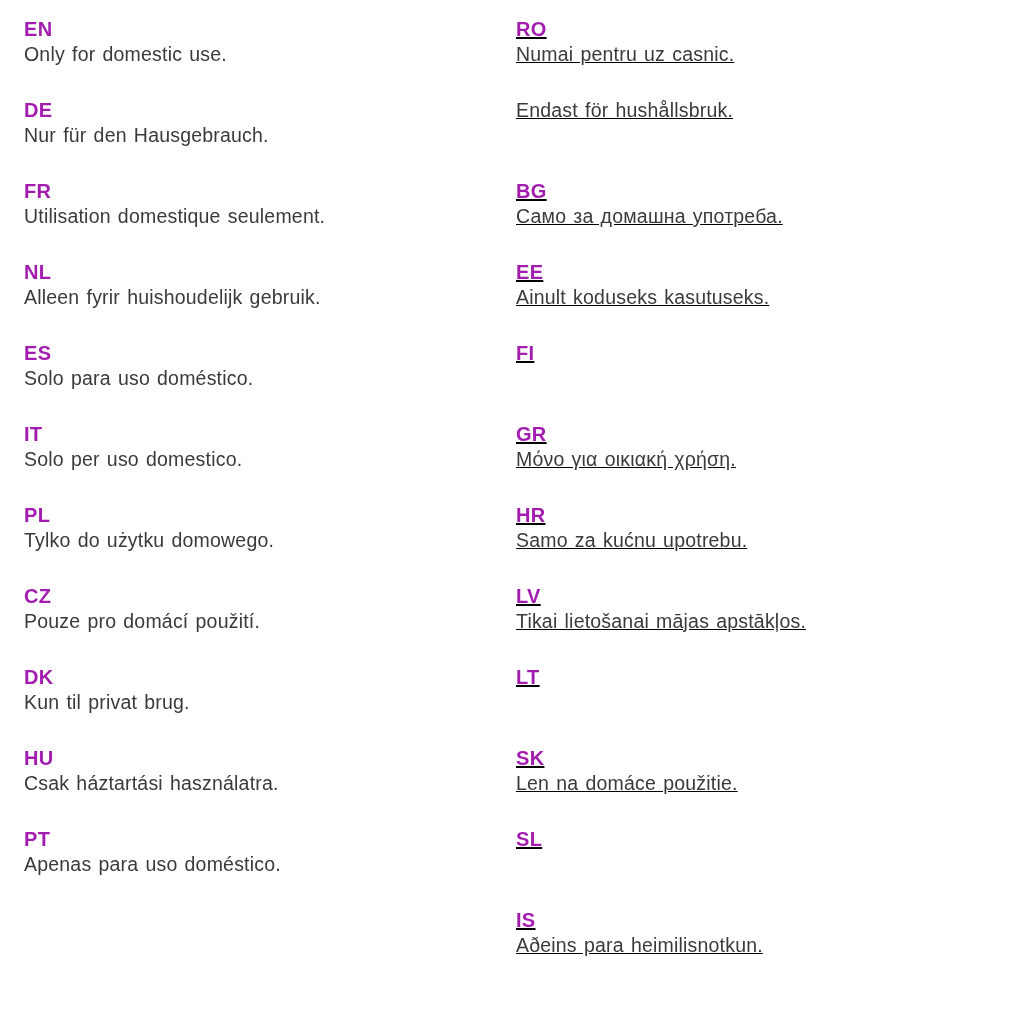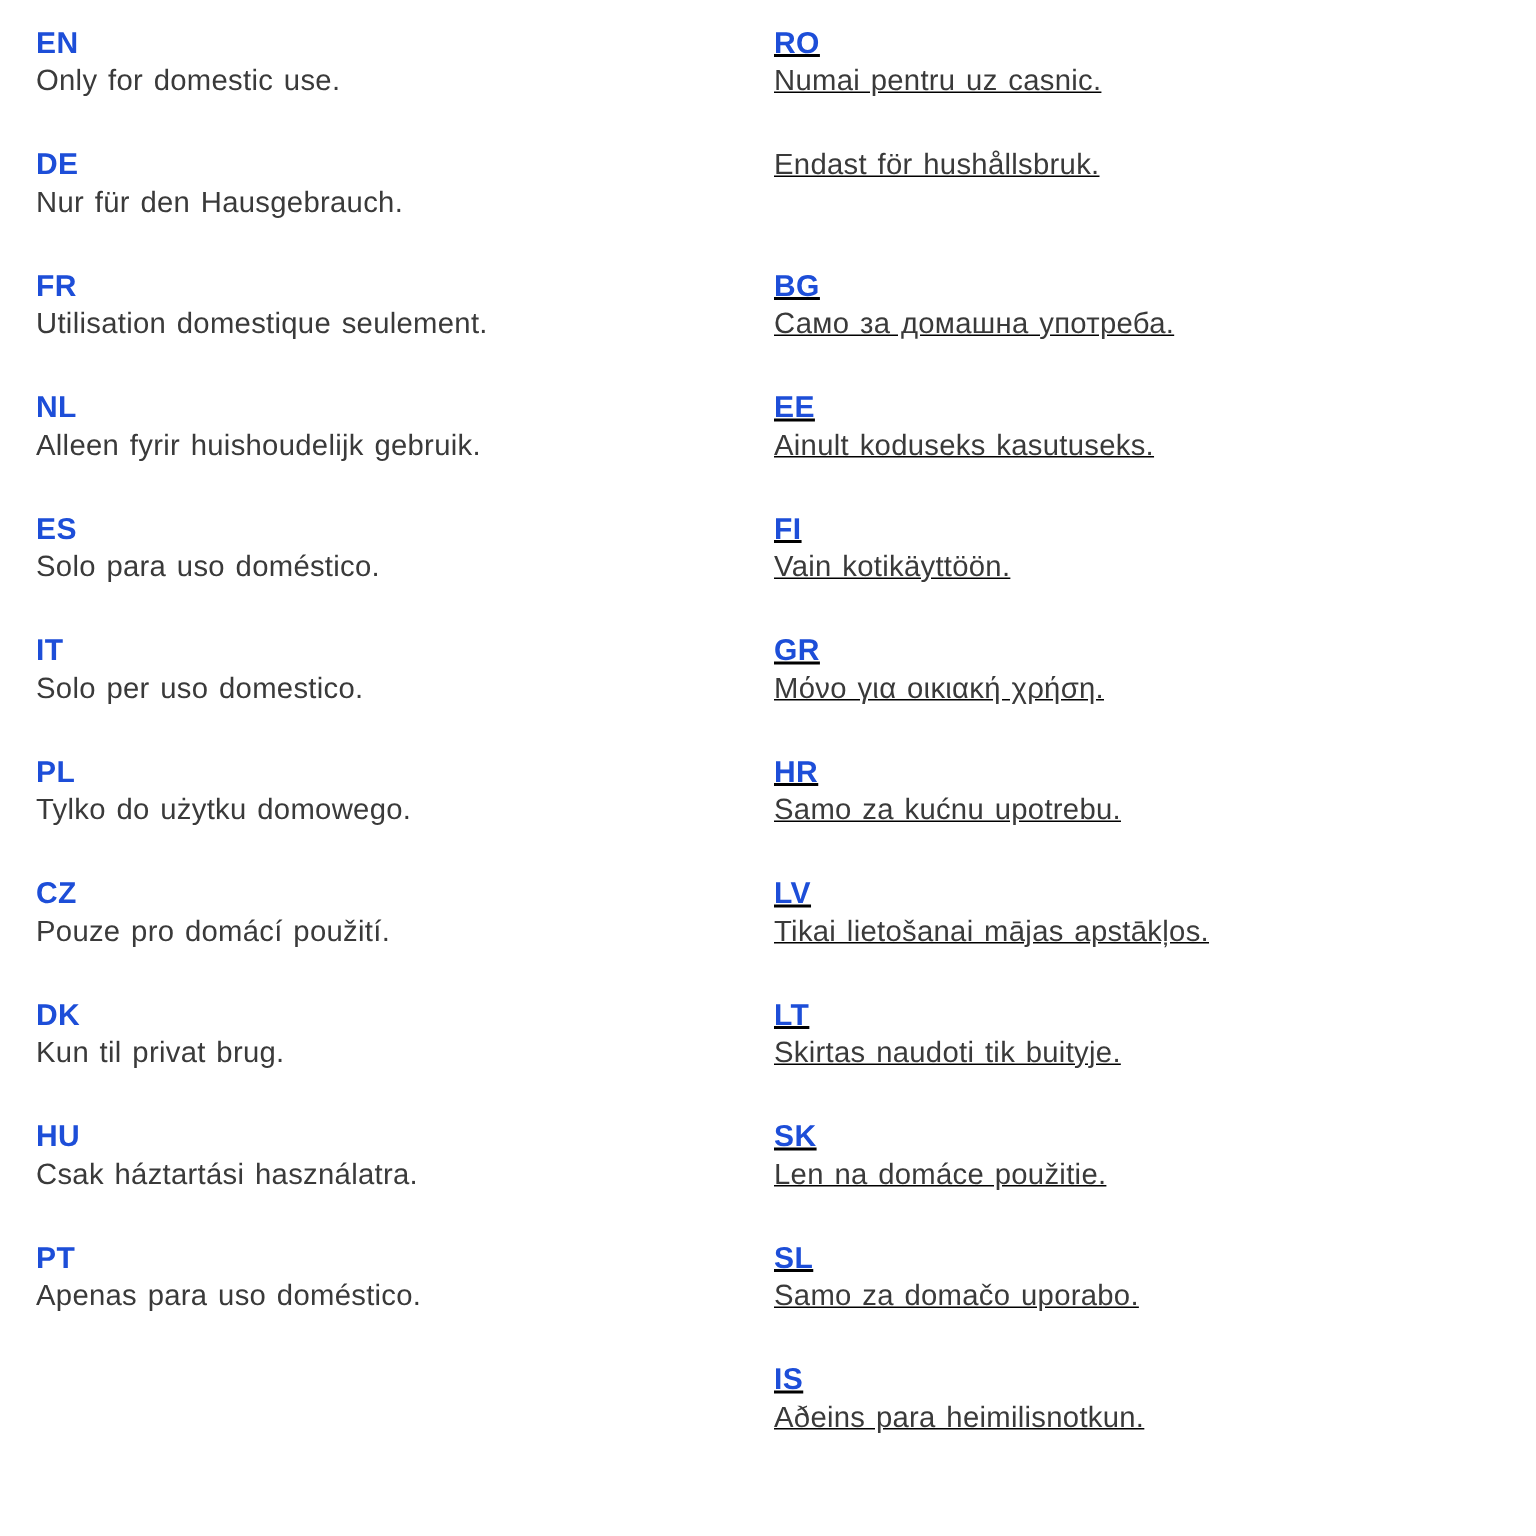--- a/index.html
+++ b/index.html
@@ -23,21 +23,21 @@
   .column.left  { left: 24px;  }
   .column.right { left: 516px; text-decoration: underline; }
   .entry {
     margin-bottom: 32px;
     height: 49px;
   }
   .code {
     font-size: 20px;
     line-height: 25px;
     font-weight: bold;
-    color: #1d4ed8;
+    color: #a21caf;
     letter-spacing: 0.3px;
     white-space: nowrap;
   }
   .text {
     font-size: 19.5px;
     line-height: 24px;
     font-weight: normal;
     color: #3a3a3a;
     letter-spacing: 0.2px;
     word-spacing: 1.5px;
@@ -107,45 +107,42 @@
     <div class="entry">
       <div class="code">BG</div>
       <div class="text">Само за домашна употреба.</div>
     </div>
     <div class="entry">
       <div class="code">EE</div>
       <div class="text">Ainult koduseks kasutuseks.</div>
     </div>
     <div class="entry">
       <div class="code">FI</div>
-      <div class="text">Vain kotikäyttöön.</div>
     </div>
     <div class="entry">
       <div class="code">GR</div>
       <div class="text">Μόνο για οικιακή χρήση.</div>
     </div>
     <div class="entry">
       <div class="code">HR</div>
       <div class="text">Samo za kućnu upotrebu.</div>
     </div>
     <div class="entry">
       <div class="code">LV</div>
       <div class="text">Tikai lietošanai mājas apstākļos.</div>
     </div>
     <div class="entry">
       <div class="code">LT</div>
-      <div class="text">Skirtas naudoti tik buityje.</div>
     </div>
     <div class="entry">
       <div class="code">SK</div>
       <div class="text">Len na domáce použitie.</div>
     </div>
     <div class="entry">
       <div class="code">SL</div>
-      <div class="text">Samo za domačo uporabo.</div>
     </div>
     <div class="entry">
       <div class="code">IS</div>
       <div class="text">Aðeins para heimilisnotkun.</div>
     </div>
   </div>
 
 </div>
 
 </body></html>

